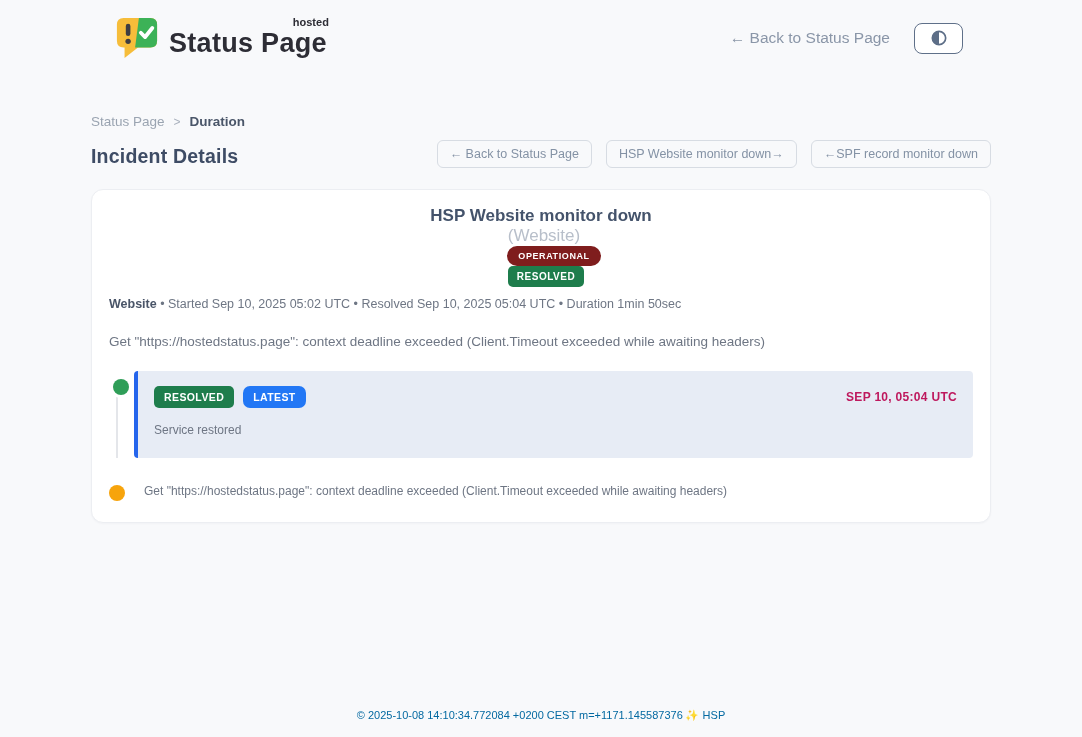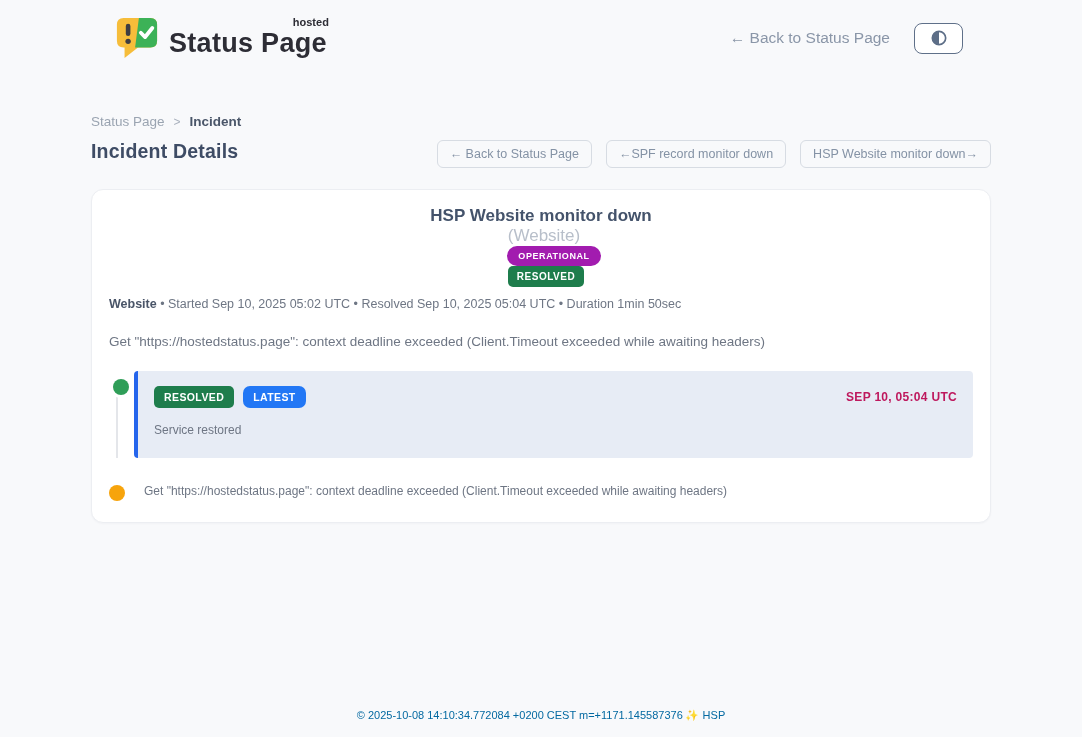--- a/index.html
+++ b/index.html
@@ -21,33 +21,33 @@
   .brand-sup { position:absolute; top:-3px; right:-2px; font-size:11px; font-weight:700; color:#2d2d35; }
   .topbar-right { display:flex; align-items:center; gap:24px; }
   .back-link { color:#8a96a8; font-size:15.5px; text-decoration:none; cursor:pointer; }
   .theme-toggle { width:49px; height:31px; border:1.6px solid #5f7089; border-radius:8px; background:#fff;
     display:flex; align-items:center; justify-content:center; cursor:pointer; padding:0; }
 
   
   .breadcrumb { margin-top:50px; font-size:13.5px; color:#9aa4b1; display:flex; align-items:center; gap:9px; }
   .breadcrumb .sep { color:#a9b1bd; font-size:12px; }
   .breadcrumb .current { color:#4a5669; font-weight:700; }
-  .title-row { display:flex; justify-content:space-between; align-items:flex-start; margin-top:11px; }
+  .title-row { display:flex; justify-content:space-between; align-items:flex-end; margin-top:11px; }
   h1 { margin:0; font-size:19.5px; font-weight:700; color:#3e4c65; letter-spacing:.2px; }
   .nav-btns { display:flex; gap:14px; }
   .nav-btn { border:1px solid #d7dce3; border-radius:6px; background:transparent; color:#8492a5;
     font-size:12.5px; padding:6px 12px; font-family:inherit; cursor:pointer; white-space:nowrap; }
 
   
   .card { margin-top:21px; background:#fff; border:1px solid #eceef2; border-radius:12px;
     padding:16px 17px 24px; box-shadow:0 1px 2px rgba(20,30,50,.03); }
   .card-title-row { display:flex; align-items:center;flex-direction:column; }
   .card-title { font-size:17px; font-weight:700; color:#44536b; }
   .card-component { font-size:17px; color:#b8bfca; margin-left:6px; }
-  .badge-pill { margin-left:26px; background:#a21caf; color:#fff; font-size:9px; font-weight:700;
+  .badge-pill { margin-left:26px; background:#7f1d1d; color:#fff; font-size:9px; font-weight:700;
     letter-spacing:.6px; padding:5px 11px; border-radius:999px; }
   .badge-state { margin-left:10px; background:#1e7d4c; color:#fff; font-size:10px; font-weight:700;
     letter-spacing:.5px; padding:5px 9px; border-radius:5px; }
   .meta { margin-top:10px; font-size:12.5px; color:#6e7684; }
   .meta .meta-comp { color:#4a5568; font-weight:700; }
   .description { margin-top:23px; font-size:13.5px; color:#6e7684; }
 
   
   .timeline { margin-top:22px; position:relative; }
   .rail { position:absolute; left:7px; top:20px; bottom:40px; width:2px; background:#e4e6ea; }
@@ -99,29 +99,29 @@
           <circle cx="12" cy="12" r="8" fill="none" stroke="#5d6e87" stroke-width="2"></circle>
           <path d="M12 4 A8 8 0 0 0 12 20 Z" fill="#5d6e87"></path>
         </svg>
       </button>
     </div>
   </div>
 
   <div class="breadcrumb">
     <span>Status Page</span>
     <span class="sep">&gt;</span>
-    <span class="current">Incident</span>
+    <span class="current">Duration</span>
   </div>
 
   <div class="title-row">
     <h1>Incident Details</h1>
     <div class="nav-btns">
       <button class="nav-btn">← Back to Status Page</button>
+      <button class="nav-btn">HSP Website monitor down→</button>
       <button class="nav-btn">←SPF record monitor down</button>
-      <button class="nav-btn">HSP Website monitor down→</button>
     </div>
   </div>
 
   <div class="card">
     <div class="card-title-row">
       <span class="card-title">HSP Website monitor down</span>
       <span class="card-component">(Website)</span>
       <span class="badge-pill">OPERATIONAL</span>
       <span class="badge-state">RESOLVED</span>
     </div>

